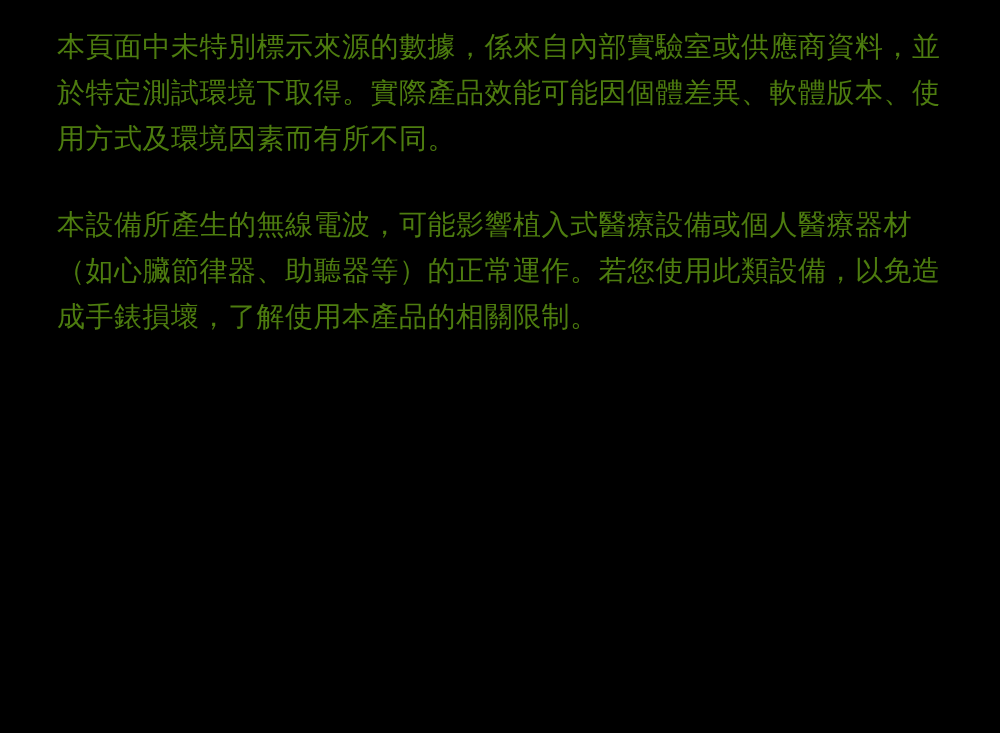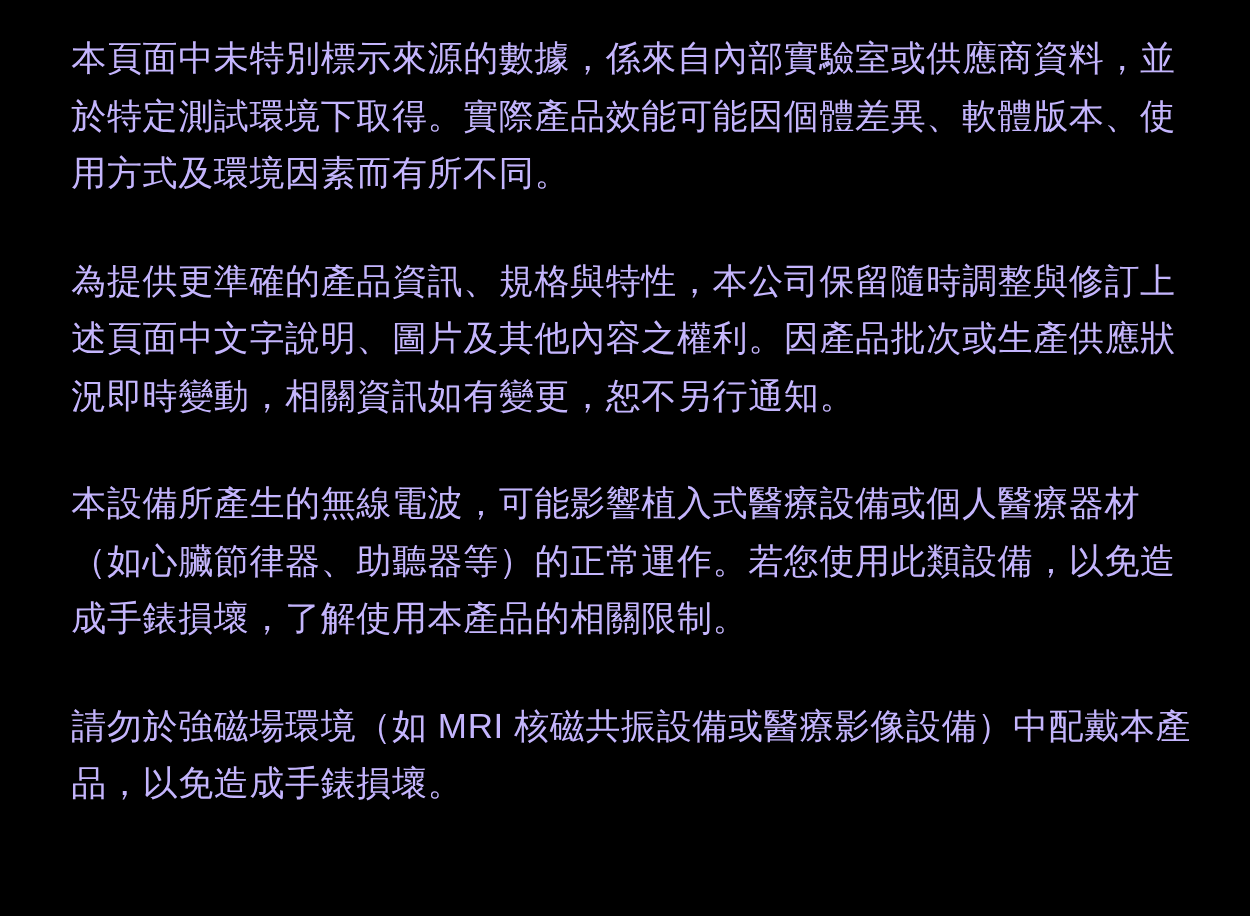--- a/index.html
+++ b/index.html
@@ -16,31 +16,29 @@
     font-family: "Liberation Sans", "DejaVu Sans", sans-serif;
   }
   .disclaimer {
     box-sizing: border-box;
     padding: 24px 40px 0 57px;
     width: 1000px;
   }
   .disclaimer p {
     margin: 0 0 40px 0;
     width: 900px;
-    color: #c4b5fd;
+    color: #4d7c0f;
     font-size: 28px;
     line-height: 46px;
     letter-spacing: 0.5px;
     text-align: left;
     font-weight: 400;
   }
 </style>
 </head>
 <body>
 
 <div class="page">
   <div class="disclaimer">
     <p>本頁面中未特別標示來源的數據，係來自內部實驗室或供應商資料，並於特定測試環境下取得。實際產品效能可能因個體差異、軟體版本、使用方式及環境因素而有所不同。</p>
-    <p>為提供更準確的產品資訊、規格與特性，本公司保留隨時調整與修訂上述頁面中文字說明、圖片及其他內容之權利。因產品批次或生產供應狀況即時變動，相關資訊如有變更，恕不另行通知。</p>
     <p>本設備所產生的無線電波，可能影響植入式醫療設備或個人醫療器材（如心臟節律器、助聽器等）的正常運作。若您使用此類設備，以免造成手錶損壞，了解使用本產品的相關限制。</p>
-    <p>請勿於強磁場環境（如 MRI 核磁共振設備或醫療影像設備）中配戴本產品，以免造成手錶損壞。</p>
   </div>
 </div>
 
 </body></html>

